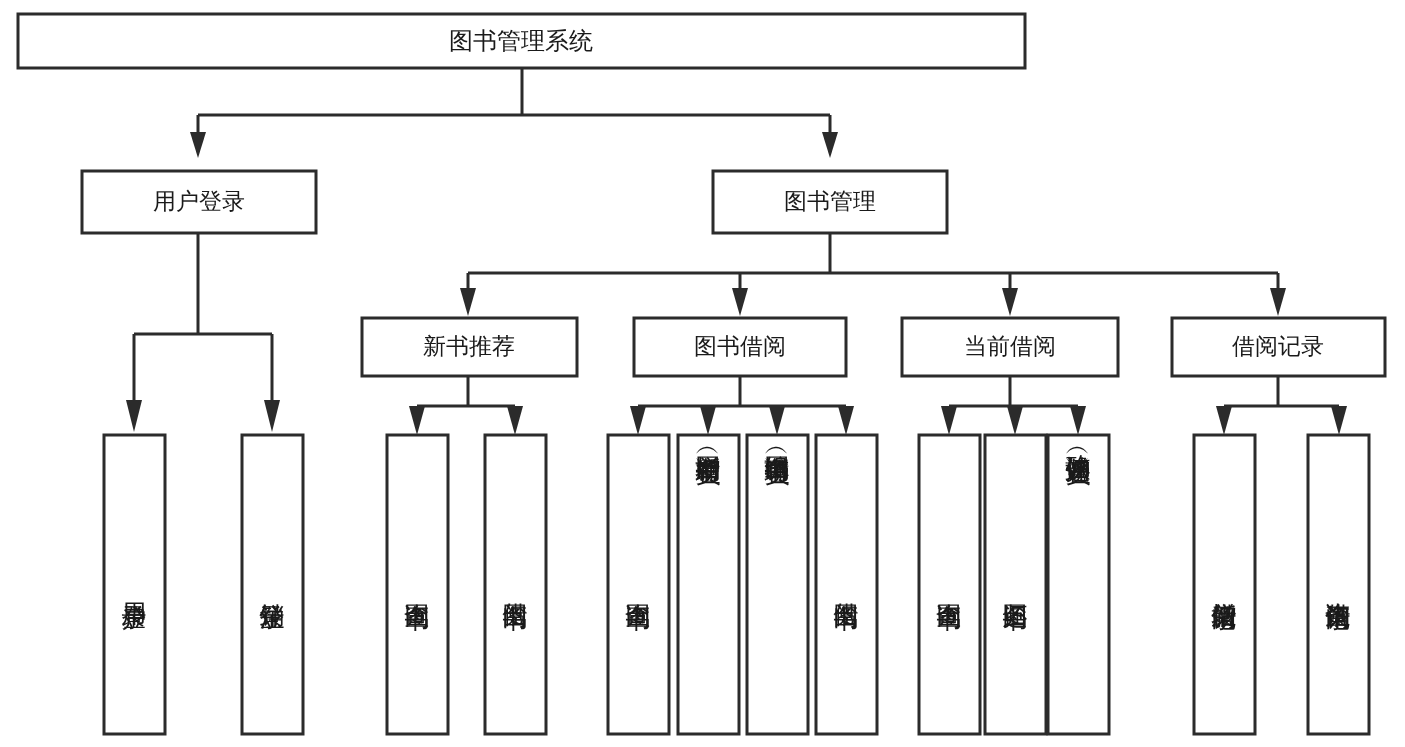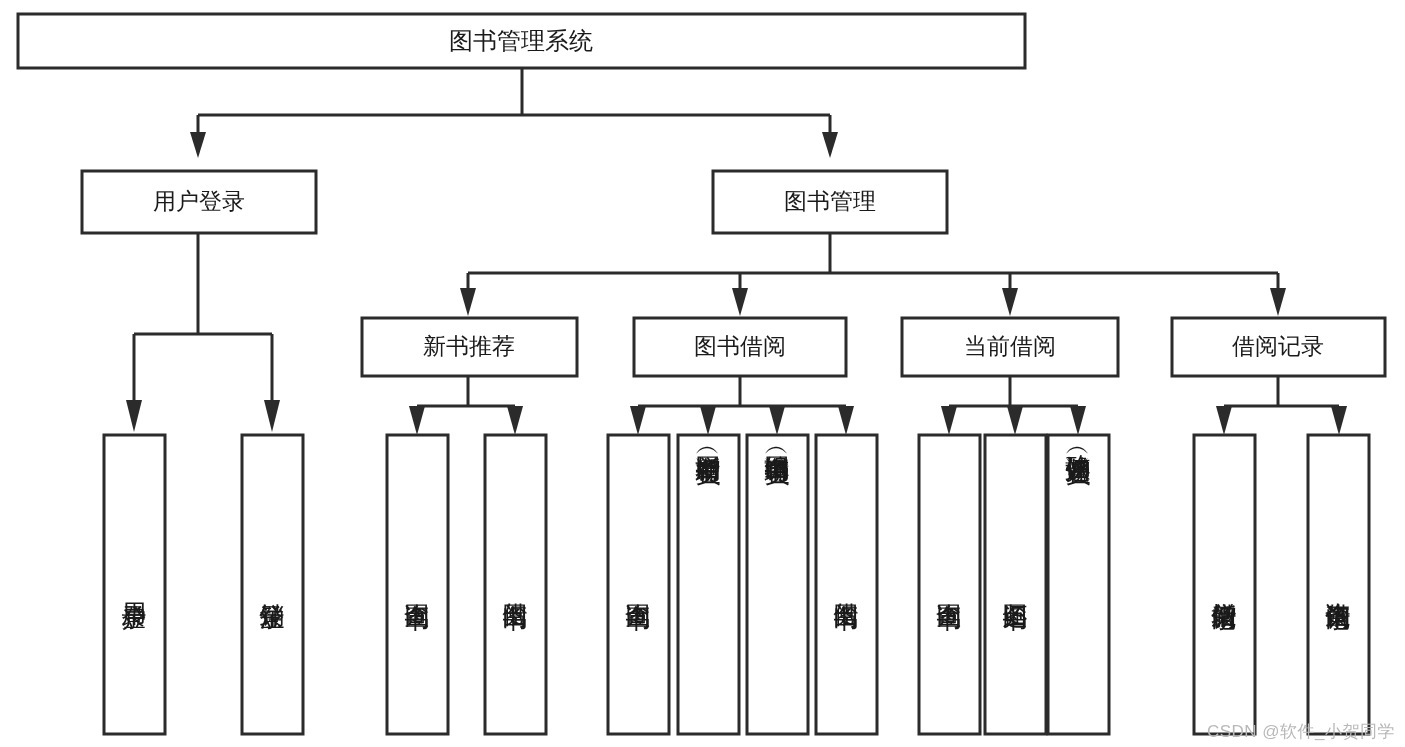--- a/index.html
+++ b/index.html
@@ -239,14 +239,13 @@
     <span class="leaf-label">确认归还（管理员）</span>
   </div>
 
   <div class="leaf-label-wrap" style="left:1194px; top:435px; width:61px; height:299px;">
     <span class="leaf-label">新增借阅记录</span>
   </div>
   <div class="leaf-label-wrap" style="left:1308px; top:435px; width:61px; height:299px;">
     <span class="leaf-label">查询借阅记录</span>
   </div>
 
-  <div class="watermark">CSDN @软件_小贺同学</div>
 </div>
 
 </body></html>

